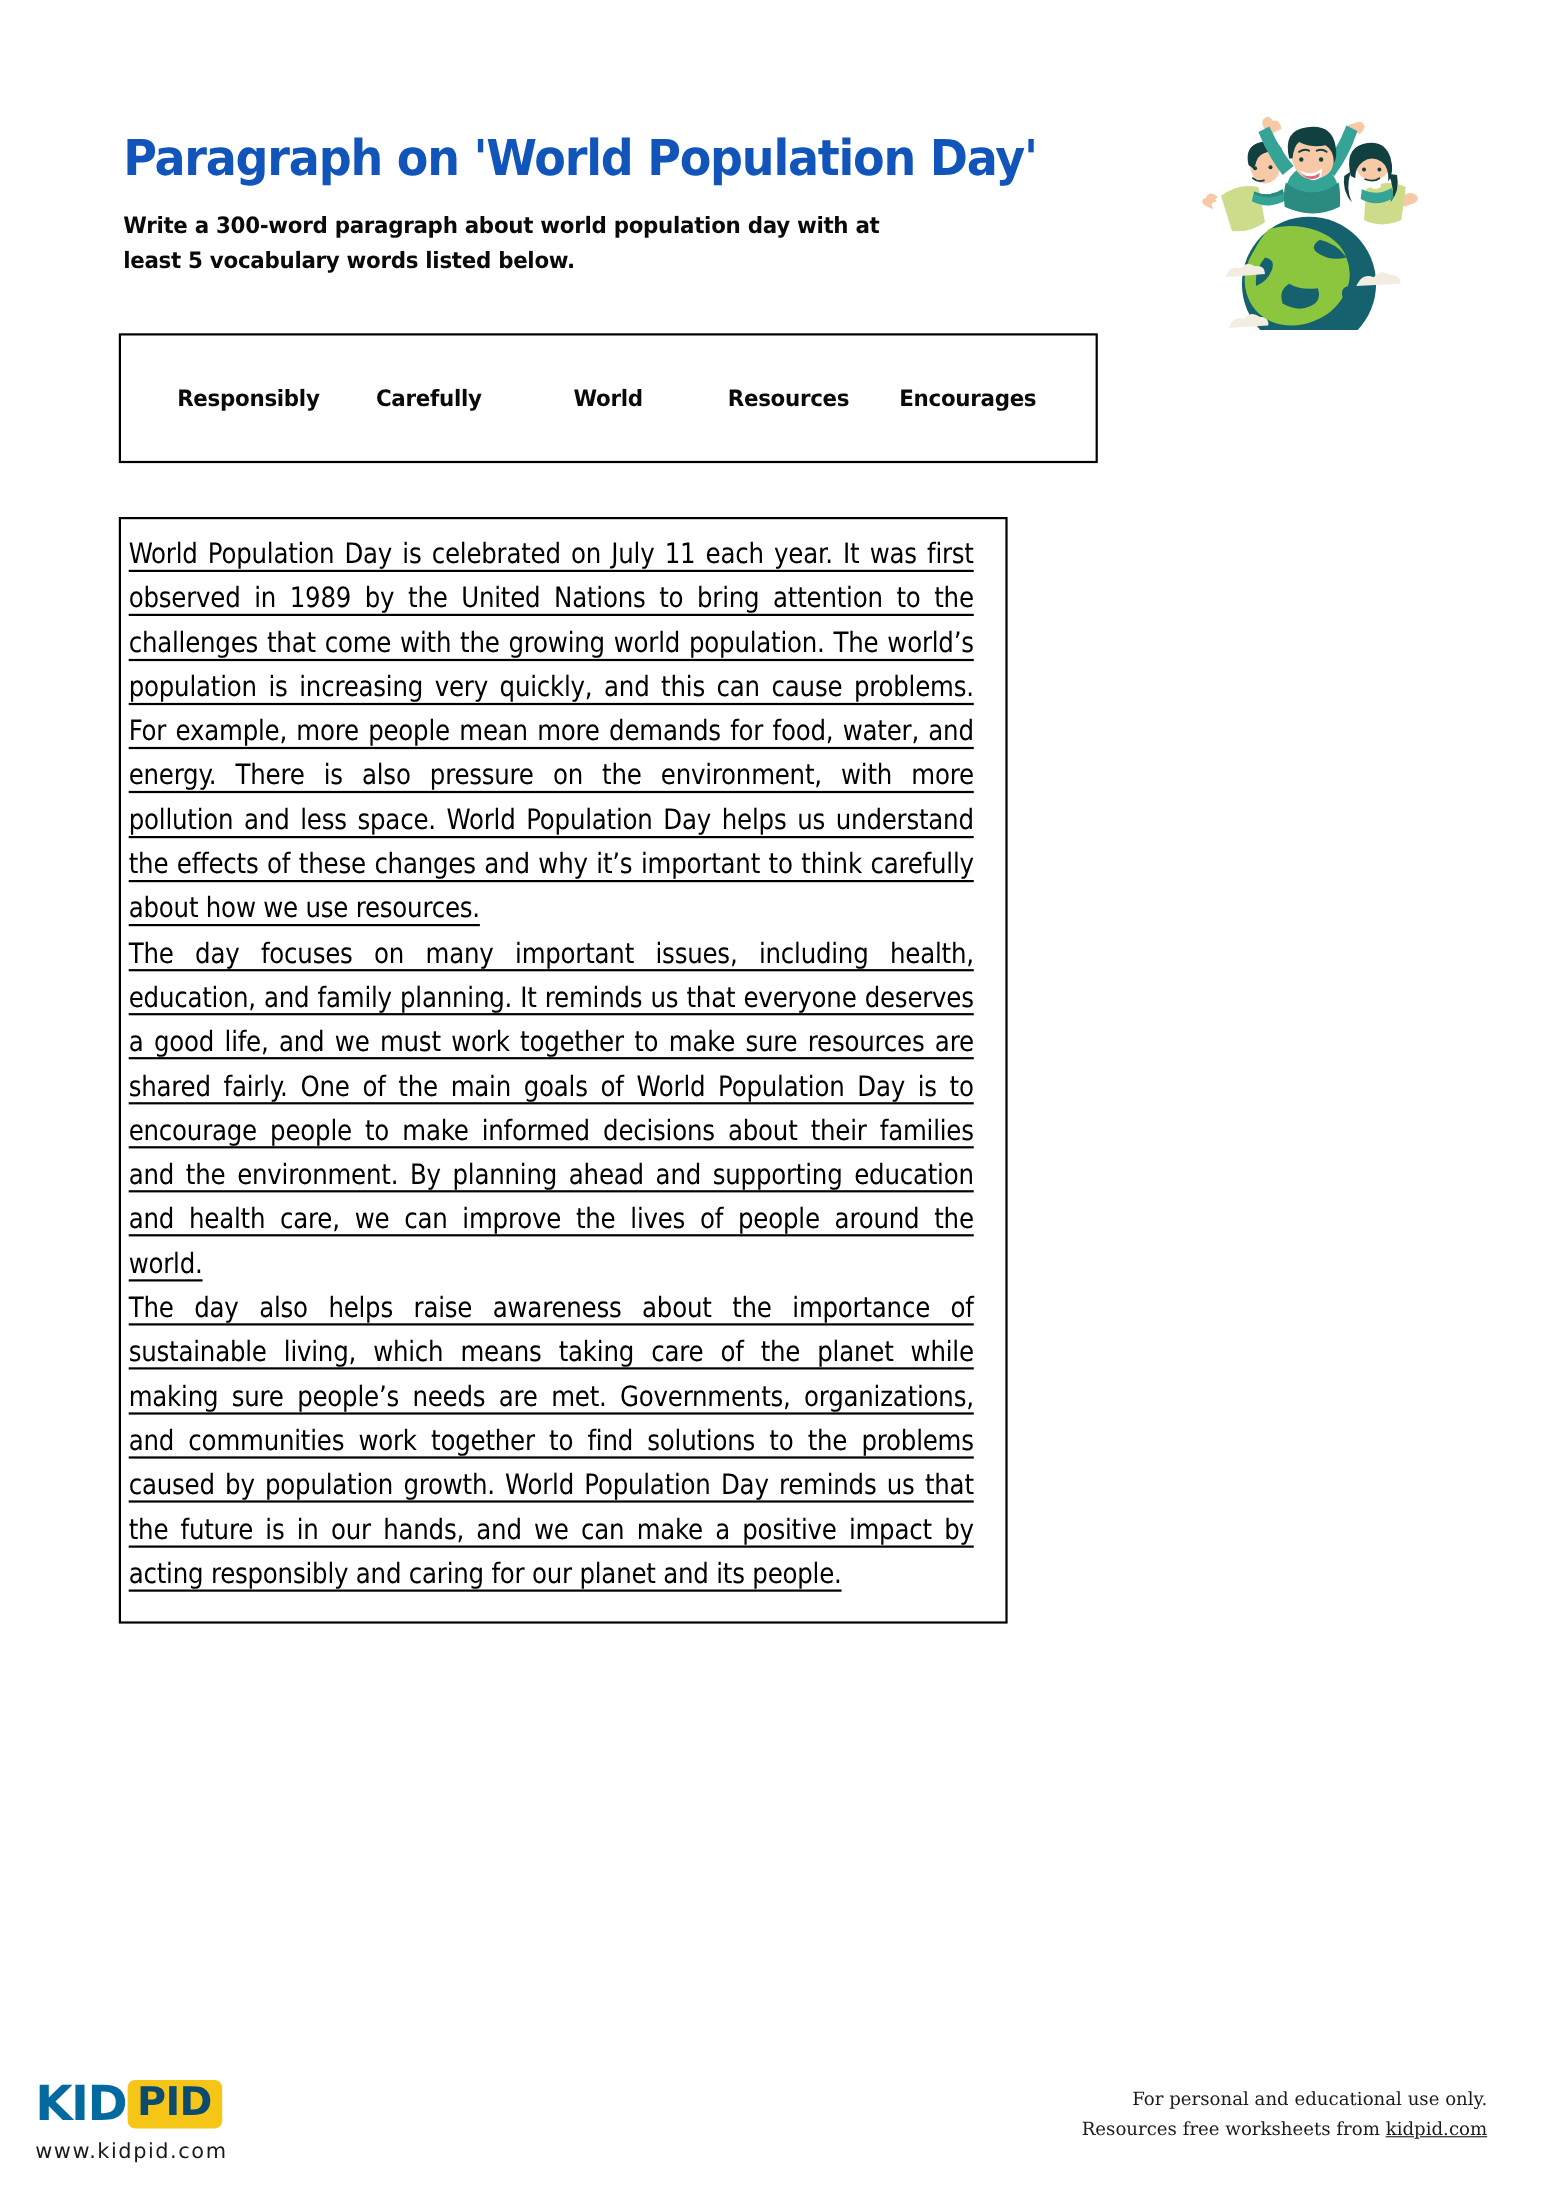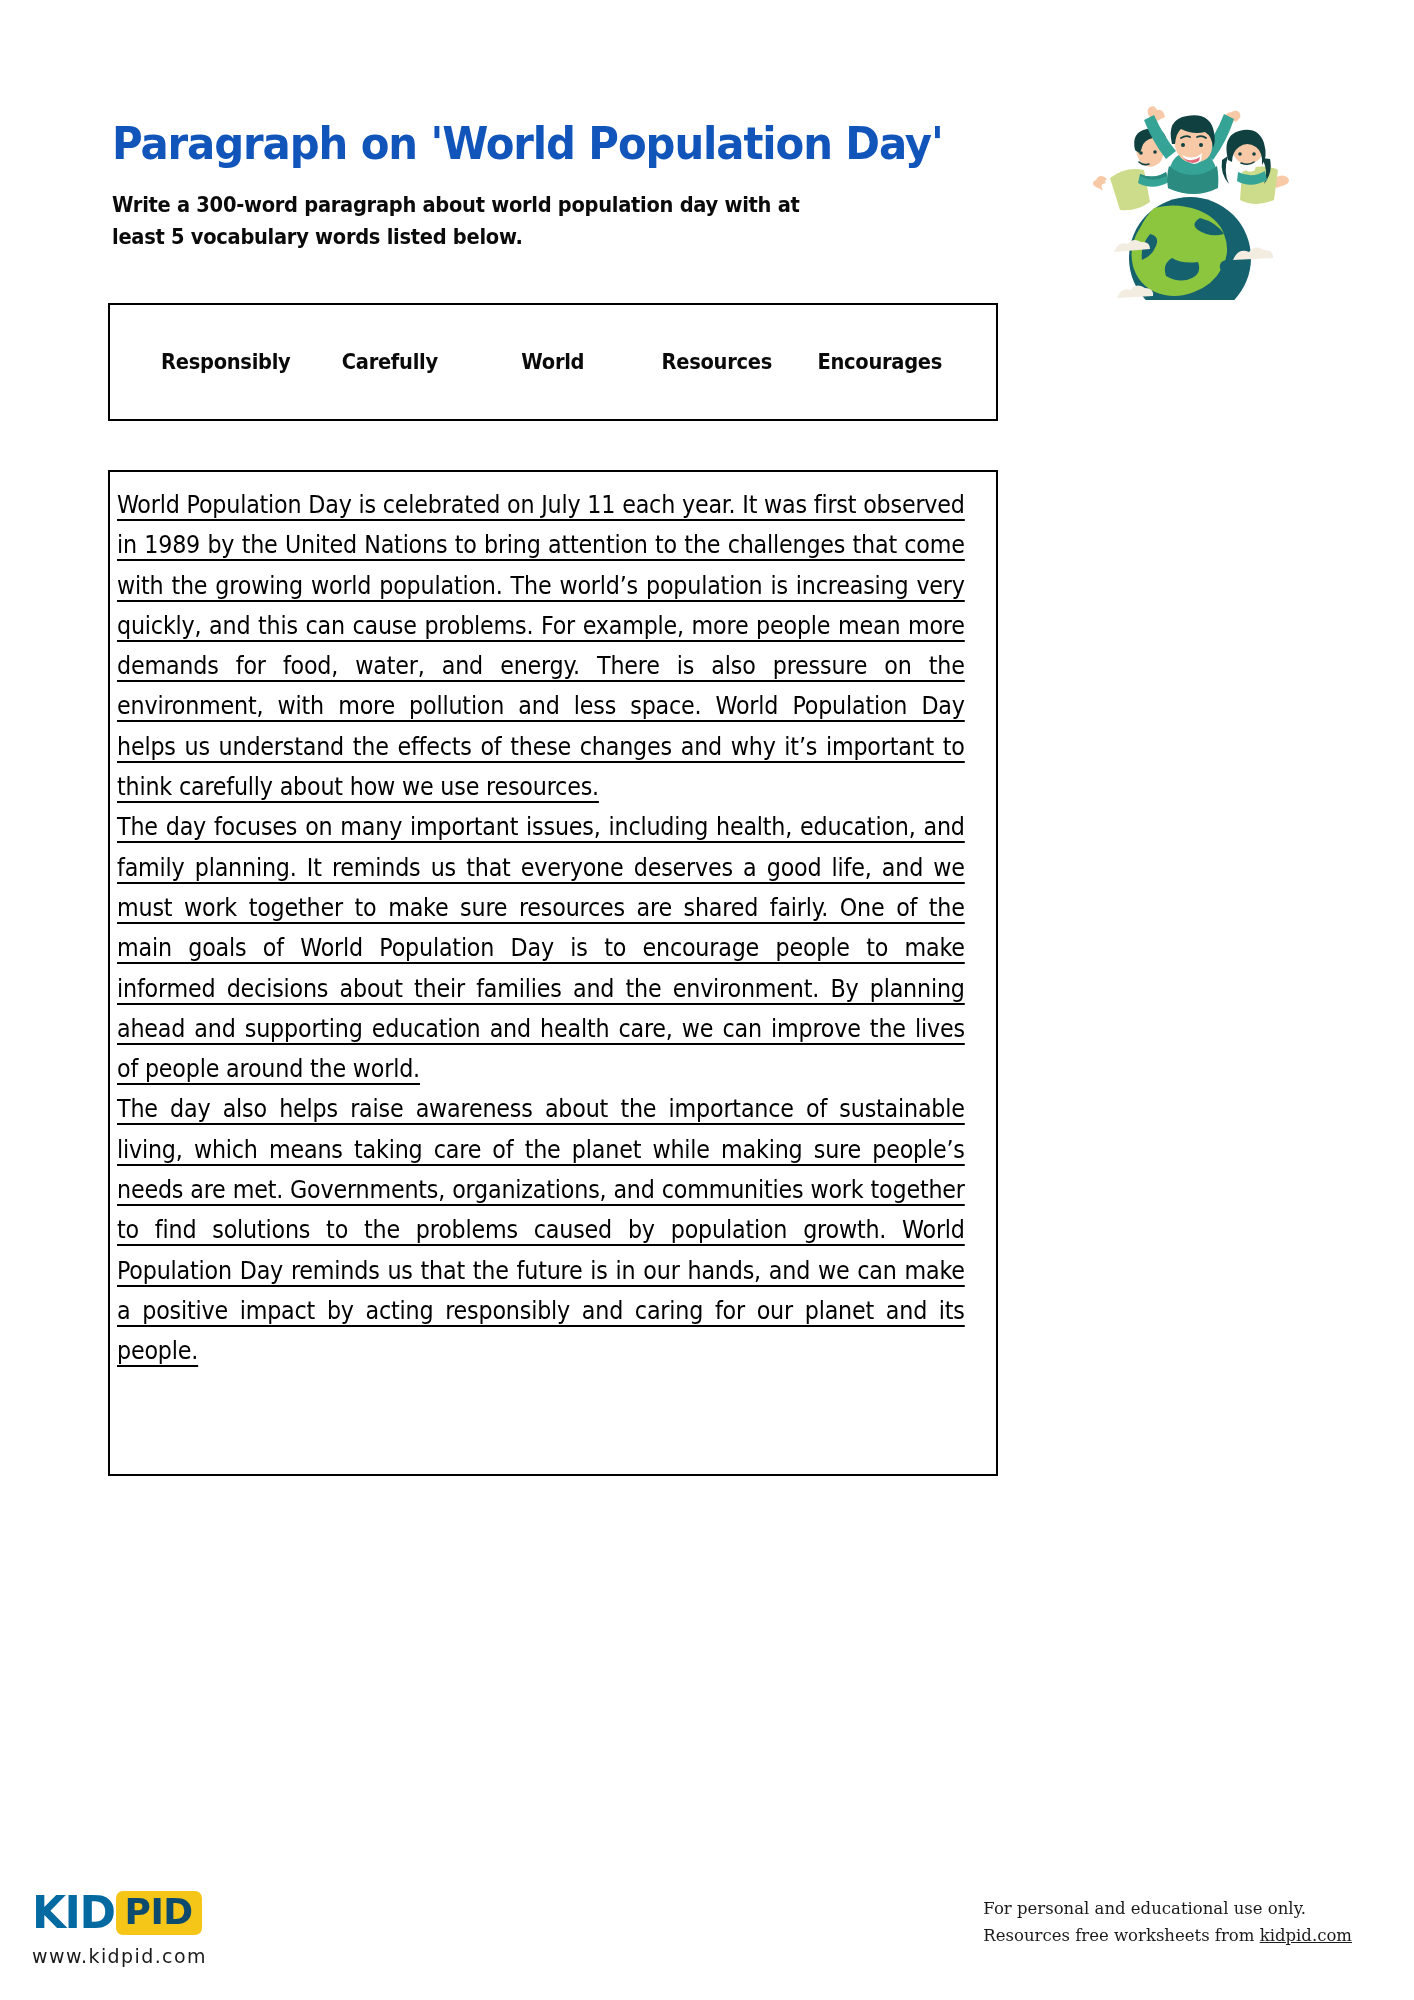--- a/index.html
+++ b/index.html
@@ -88,21 +88,21 @@
     color: #0a0a0a;
     letter-spacing: -0.3px;
     transform: scaleX(0.95);
   }
 
   
   #paragraph-box {
     position: absolute;
     left: 108px;
     top: 470px;
-    width: 890px;
+    width: 808px;
     height: 1006px;
     border: 2.5px solid #000000;
     padding: 12px 5px 8px 7px;
     overflow: hidden;
   }
 
   .para {
     font-family: "DejaVu Sans Condensed", "DejaVu Sans", sans-serif;
     font-size: 25.5px;
     line-height: 40.3px;
@@ -161,21 +161,21 @@
     font-family: "DejaVu Sans", sans-serif;
     font-size: 19px;
     color: #1a1a1a;
     letter-spacing: 1.4px;
   }
 
   #footer-note {
     position: absolute;
     right: 62px;
     top: 1895px;
-    text-align: left;
+    text-align: right;
     font-family: "DejaVu Serif", serif;
     font-size: 16.5px;
     color: #1a1a1a;
     line-height: 1.65;
   }
   #footer-link { text-decoration: underline; color: #1a1a1a; }
 </style>
 </head>
 <body>
 

